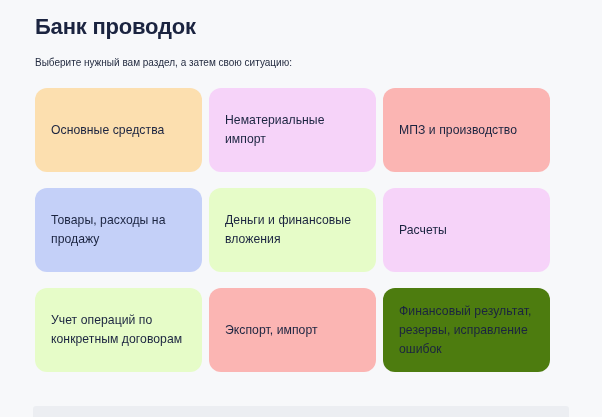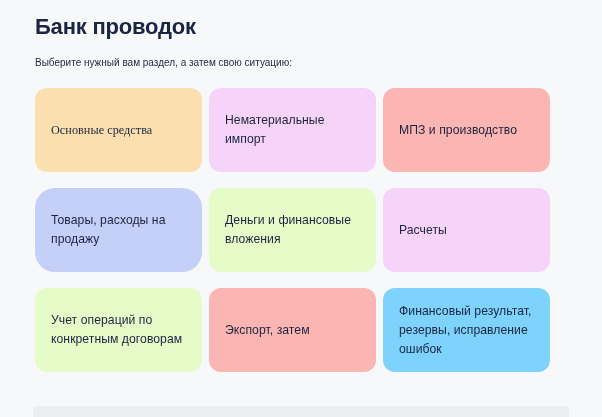--- a/index.html
+++ b/index.html
@@ -91,53 +91,53 @@
 
 <div class="page">
   <div class="content">
 
     <h1 class="page-title">Банк проводок</h1>
 
     <div class="page-subtitle">Выберите нужный вам раздел, а затем свою ситуацию:</div>
 
     <div class="card-grid">
 
-      <div class="card" style="background: rgb(252, 223, 175); font-family: Liberation Serif, serif;">
+      <div class="card" style="background: rgb(252, 223, 175);">
         <span class="card-label">Основные средства</span>
       </div>
 
       <div class="card" style="background: rgb(246, 211, 249);">
         <span class="card-label">Нематериальные импорт</span>
       </div>
 
       <div class="card" style="background: rgb(251, 181, 179);">
         <span class="card-label">МПЗ и производство</span>
       </div>
 
-      <div class="card" style="background: rgb(196, 208, 248); border-radius: 20px;">
+      <div class="card" style="background: rgb(196, 208, 248);">
         <span class="card-label">Товары, расходы на продажу</span>
       </div>
 
       <div class="card" style="background: rgb(230, 252, 200);">
         <span class="card-label">Деньги и финансовые вложения</span>
       </div>
 
       <div class="card" style="background: rgb(246, 211, 249);">
         <span class="card-label">Расчеты</span>
       </div>
 
       <div class="card" style="background: rgb(230, 252, 200); align-items: center;">
         <span class="card-label">Учет операций по конкретным договорам</span>
       </div>
 
       <div class="card" style="background: rgb(251, 181, 179);">
-        <span class="card-label">Экспорт, затем</span>
+        <span class="card-label">Экспорт, импорт</span>
       </div>
 
-      <div class="card" style="background: #7dd3fc; justify-content: center;">
+      <div class="card" style="background: #4d7c0f; justify-content: center;">
         <span class="card-label">Финансовый результат, резервы, исправление ошибок</span>
       </div>
 
     </div>
   </div>
 
   <div class="bottom-divider"></div>
 </div>
 
 </body></html>

